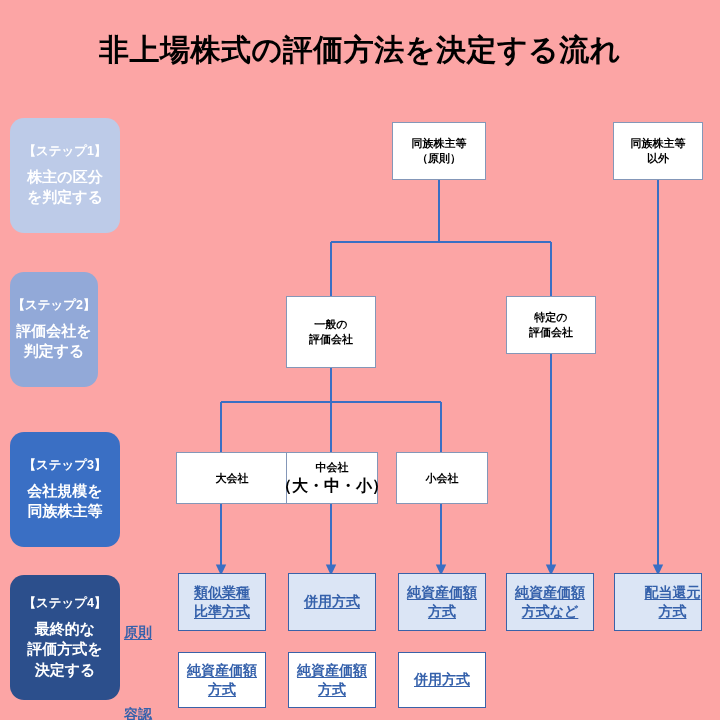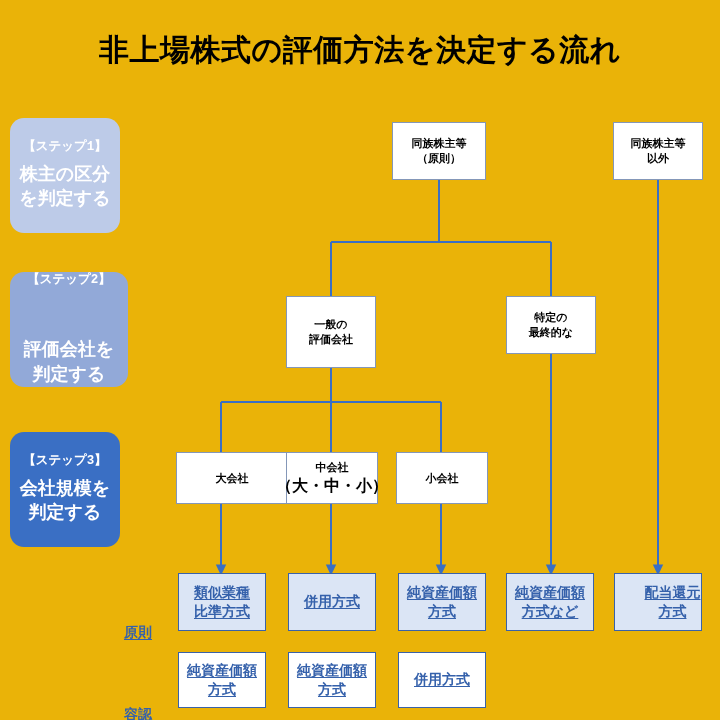--- a/index.html
+++ b/index.html
@@ -4,21 +4,21 @@
 <style>
   html, body {
     margin: 0;
     padding: 0;
     background: #ffffff;
   }
   #page {
     position: relative;
     width: 720px;
     height: 720px;
-    background: #eab308;
+    background: #fca5a5;
     font-family: "Liberation Sans", "DejaVu Sans", sans-serif;
     overflow: hidden;
   }
 
   
   .title {
     position: absolute;
     left: 0;
     top: 30px;
     width: 720px;
@@ -34,30 +34,29 @@
   .step-chip {
     position: absolute;
     border-radius: 14px;
     color: #ffffff;
     display: flex;
     flex-direction: column;
     align-items: center;
     justify-content: center;
     text-align: center;
     line-height: 1.35;
-    font-family: Liberation Mono, monospace;
   }
   .step-chip .step-tag {
     font-size: 12.5px;
     font-weight: 700;
     margin-bottom: 7px;
     white-space: nowrap;
   }
   .step-chip .step-body {
-    font-size: 18px;
+    font-size: 15px;
     font-weight: 700;
     white-space: pre-line;
   }
 
   
   .node {
     position: absolute;
     box-sizing: border-box;
     display: flex;
     flex-direction: column;
@@ -163,51 +162,57 @@
       <path d="M658,180 L658,570" marker-end="url(#arrowhead)"></path>
     </g>
   </svg>
 
   <div class="step-chip" style="left:10px; top:118px; width:110px; height:115px; background:#bdcbe8;">
     <div class="step-tag">【ステップ1】</div>
     <div class="step-body">株主の区分
 を判定する</div>
   </div>
 
-  <div class="step-chip" style="left:10px; top:272px; width:118px; height:115px; background:#92a9d8;justify-content:space-between;">
+  <div class="step-chip" style="left:10px; top:272px; width:88px; height:115px; background:#92a9d8;">
     <div class="step-tag">【ステップ2】</div>
     <div class="step-body">評価会社を
 判定する</div>
   </div>
 
   <div class="step-chip" style="left:10px; top:432px; width:110px; height:115px; background:#3a6fc4;text-align:center;">
     <div class="step-tag">【ステップ3】</div>
     <div class="step-body">会社規模を
-判定する</div>
-  </div>
-
+同族株主等</div>
+  </div>
+
+  <div class="step-chip" style="left:10px; top:575px; width:110px; height:125px; background:#2c4f8c;">
+    <div class="step-tag">【ステップ4】</div>
+    <div class="step-body">最終的な
+評価方式を
+決定する</div>
+  </div>
 
   <div class="node" style="left:392px; top:122px; width:94px; height:58px;">
     <div class="n-main">同族株主等
 （原則）</div>
   </div>
 
   <div class="node" style="left:613px; top:122px; width:90px; height:58px;">
     <div class="n-main">同族株主等
 以外</div>
   </div>
 
   <div class="node" style="left:286px; top:296px; width:90px; height:72px;">
     <div class="n-main">一般の
 評価会社</div>
   </div>
 
   <div class="node" style="left:506px; top:296px; width:90px; height:58px;">
     <div class="n-main">特定の
-最終的な</div>
+評価会社</div>
   </div>
 
   <div class="node" style="left:176px; top:452px; width:112px; height:52px;">
     <div class="n-main">大会社</div>
   </div>
 
   <div class="node" style="left:286px; top:452px; width:92px; height:52px;">
     <div class="n-main">中会社</div>
     <div class="n-sub">（大・中・小）</div>
   </div>

